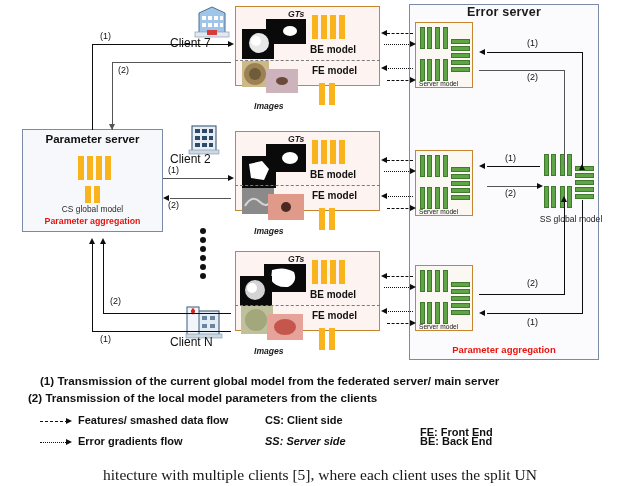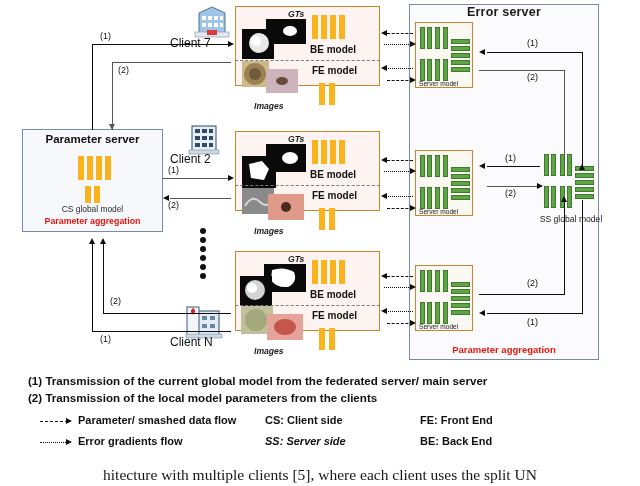--- a/index.html
+++ b/index.html
@@ -435,30 +435,30 @@
 <div class="lbl" style="left:527px;top:317px;">(1)</div>
 
 <div class="ln ln-h" style="left:479px;top:294px;width:86px;"></div>
 <div class="ln ln-v" style="left:564px;top:200px;height:95px;"></div>
 <div class="lbl" style="left:527px;top:278px;">(2)</div>
 
 <div class="ah ah-u" style="left:560.6px;top:196px;"></div>
 <div class="ah ah-u" style="left:578.6px;top:164px;"></div>
 
 <div id="legend">
-  <div class="legend-line" style="left:28px;top:0px;">(1) Transmission of the current global model from the federated server/ main server</div>
+  <div class="legend-line" style="left:40px;top:0px;">(1) Transmission of the current global model from the federated server/ main server</div>
   <div class="legend-line" style="left:28px;top:17px;">(2) Transmission of the local model parameters from the clients</div>
 
   <div class="abs" style="left:40px;top:47px;width:28px;height:0;border-top:1.8px dashed #111;"></div>
   <div class="ah ah-r" style="left:66px;top:43.5px;"></div>
-  <div class="legend-small" style="left:78px;top:40px;">Parameter/ smashed data flow</div>
+  <div class="legend-small" style="left:78px;top:40px;">Features/ smashed data flow</div>
 
   <div class="abs" style="left:40px;top:68px;width:28px;height:0;border-top:1.8px dotted #111;"></div>
   <div class="ah ah-r" style="left:66px;top:64.5px;"></div>
   <div class="legend-small" style="left:78px;top:61px;">Error gradients flow</div>
 
   <div class="legend-small" style="left:265px;top:40px;">CS: Client side</div>
   <div class="legend-small" style="left:265px;top:61px;font-style:italic;">SS: Server side</div>
-  <div class="legend-small" style="left:420px;top:40px;">FE: Front End</div>
+  <div class="legend-small" style="left:420px;top:52px;">FE: Front End</div>
   <div class="legend-small" style="left:420px;top:61px;">BE: Back End</div>
 </div>
 
 <div id="caption">hitecture with multiple clients [5], where each client uses the split UN</div>
 
 </body></html>

